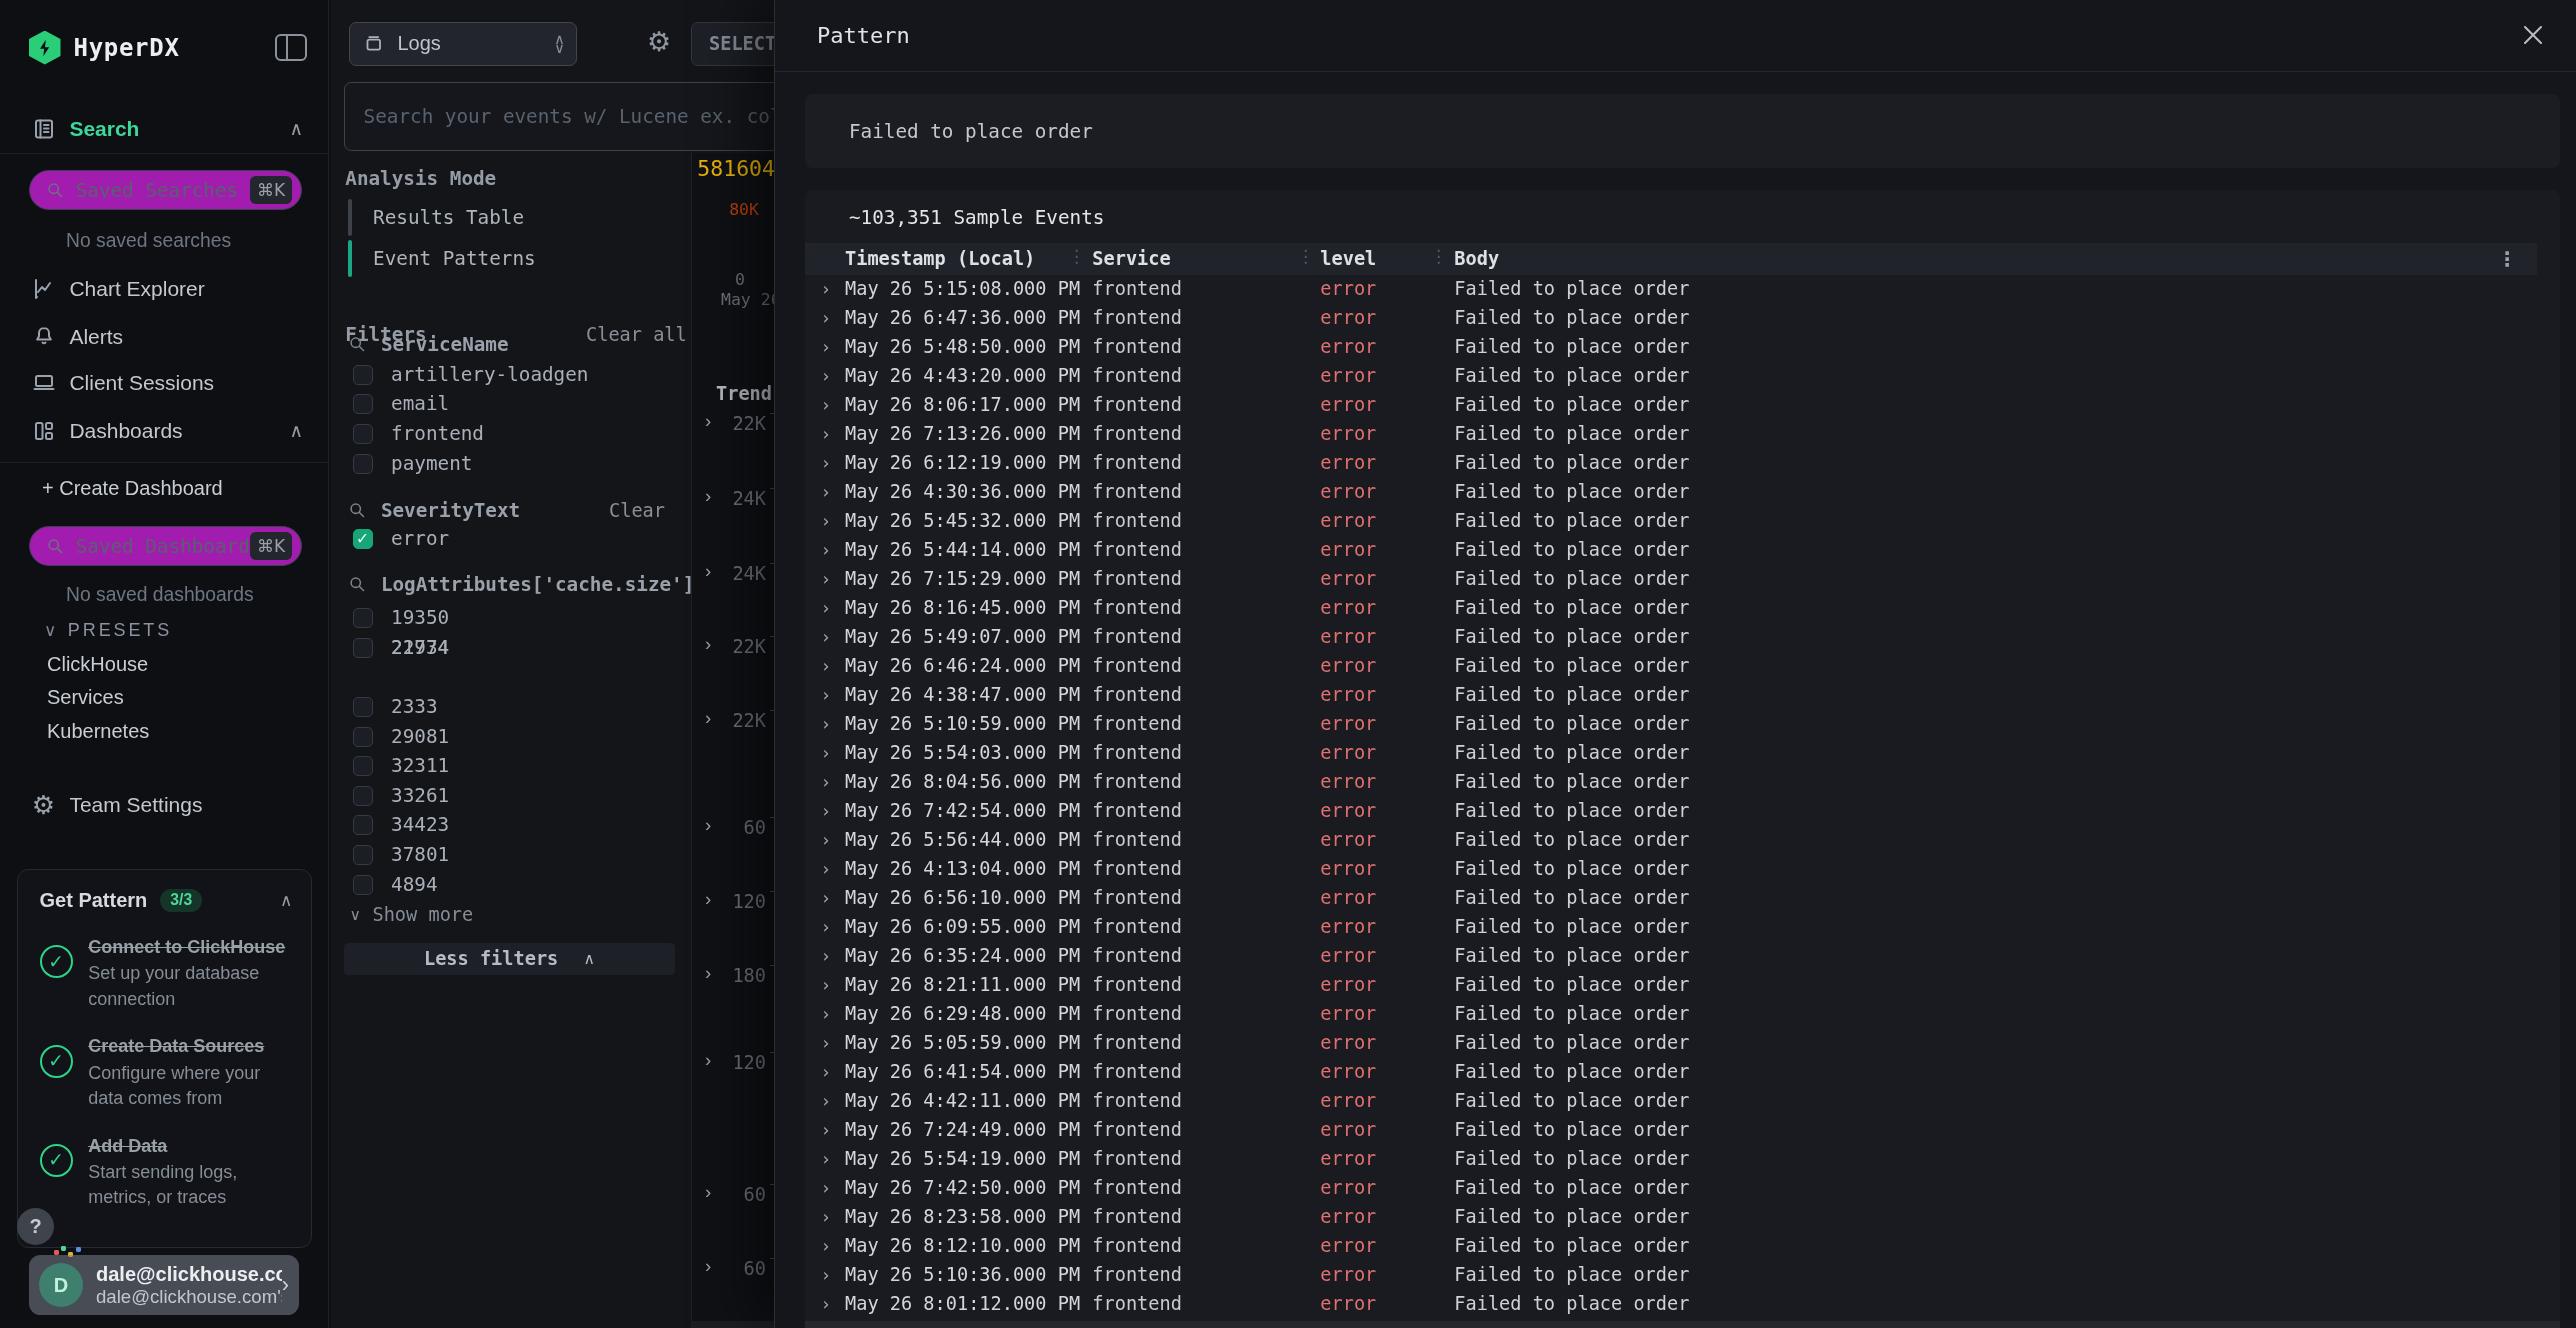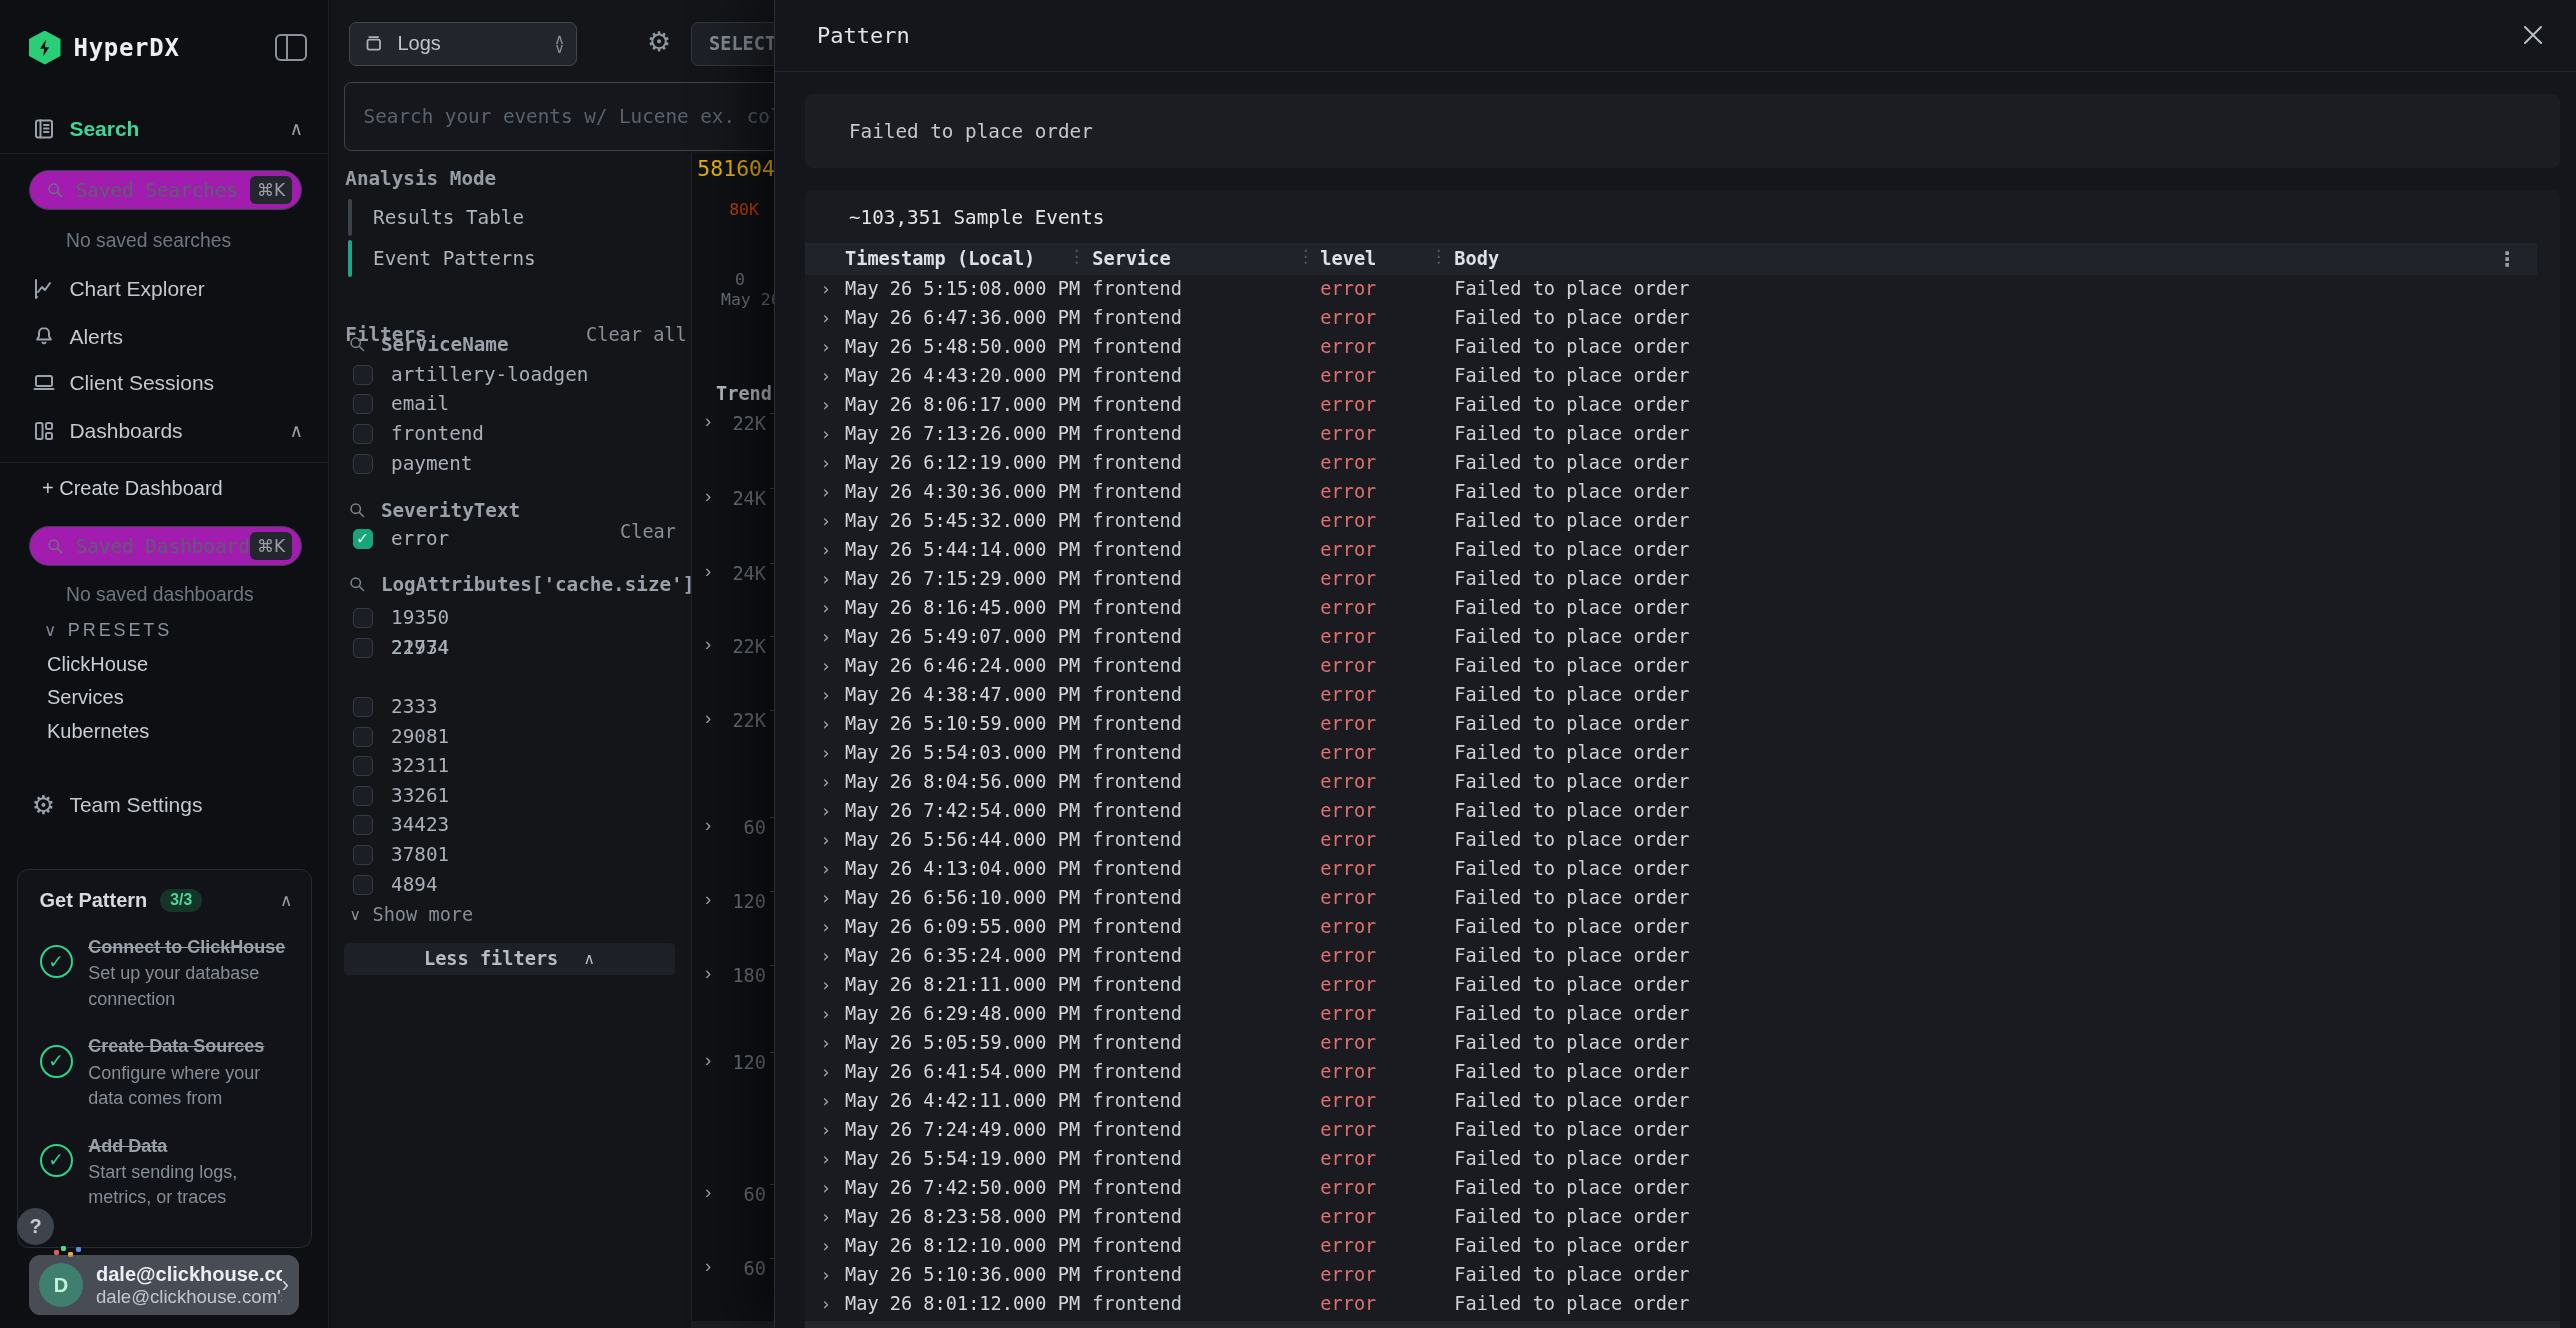--- a/index.html
+++ b/index.html
@@ -337,21 +337,21 @@
       </div>
       <div class="fgroup-head" style="top: 499px;">
         <span style="display:flex">
           <svg class="stroke" viewBox="0 0 24 24">
             <circle cx="10" cy="10" r="6"></circle>
             <path d="M14.5 14.5L20 20"></path>
           </svg>
         </span>
         <span class="fgroup-name">SeverityText</span>
       </div>
-      <div class="clear-link" style="top: 500px; left: 289px; margin-top: 21px;">Clear</div>
+      <div class="clear-link" style="top: 500px; left: 278px;">Clear</div>
       <div class="fitem" style="top: 527px;">
         <span class="fcheck checked">✓</span>
         <span class="fitem-label">error</span>
       </div>
       <div class="fgroup-head" style="top: 573px;">
         <span style="display:flex">
           <svg class="stroke" viewBox="0 0 24 24">
             <circle cx="10" cy="10" r="6"></circle>
             <path d="M14.5 14.5L20 20"></path>
           </svg>

